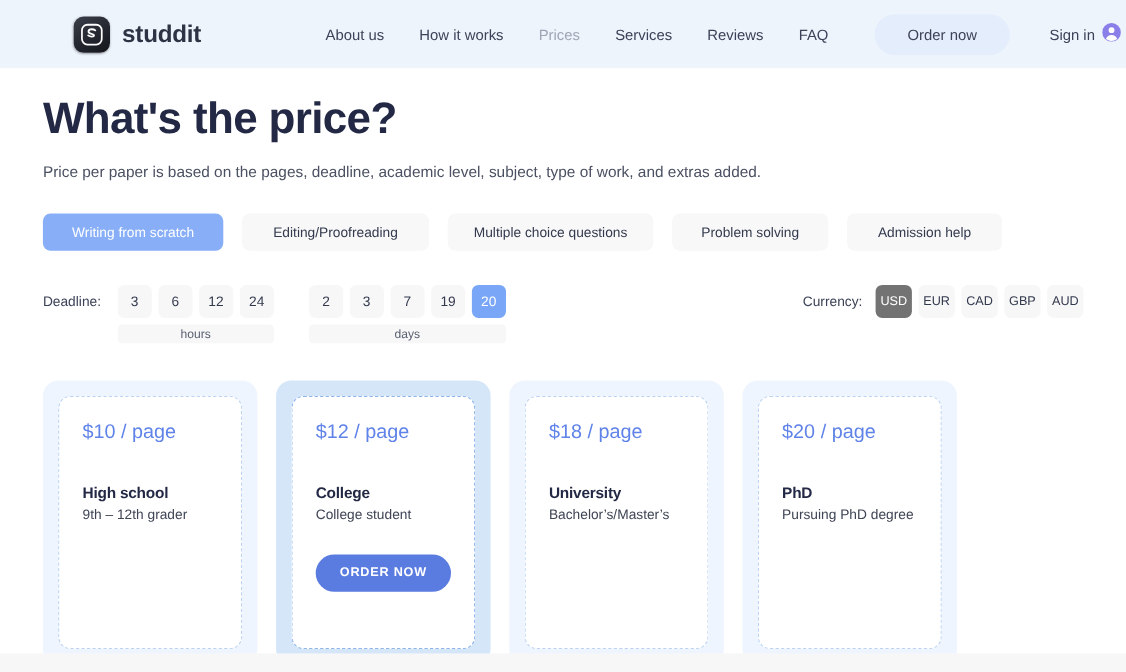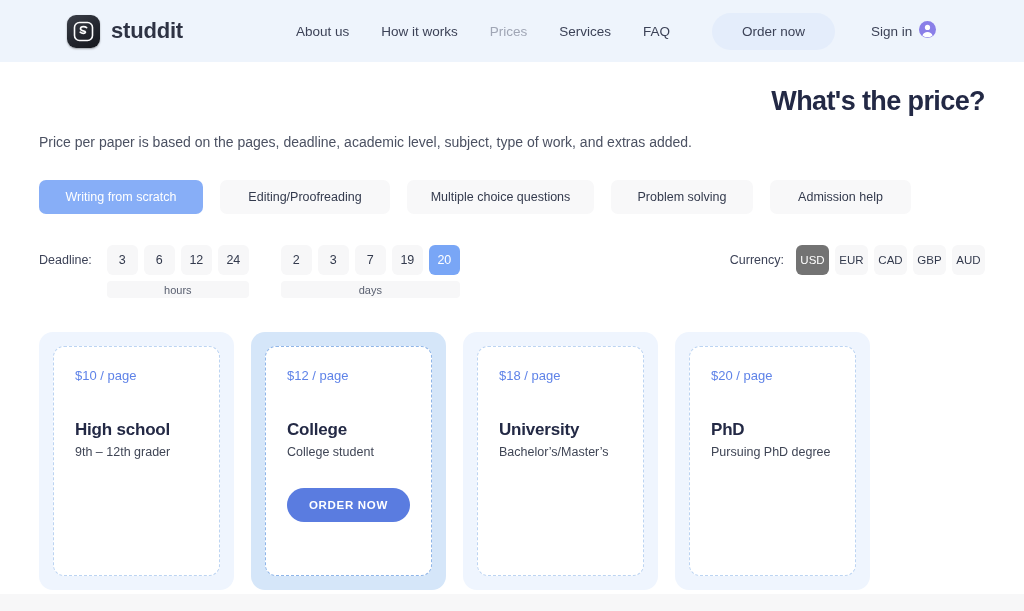--- a/index.html
+++ b/index.html
@@ -92,26 +92,25 @@
   }
   .avatar-icon { display: block; flex: none; }
 
   
   .page {
     padding: 0 39px;
     background: #fff;
   }
 
   .page-title {
-    font-size: 27px;
+    font-size: 40px;
     font-weight: 700;
     color: #232945;
     letter-spacing: -0.6px;
     margin-top: 24px;
-    text-align: right;
   }
   .page-subtitle {
     font-size: 14px;
     color: #4b5162;
     margin-top: 17px;
   }
 
   
   .worktype-tabs {
     display: flex;
@@ -240,26 +239,26 @@
     border-radius: 11px;
     padding: 21px 21px 0 21px;
     display: flex;
     flex-direction: column;
   }
   .price-card-outer.featured .price-card-inner {
     border-color: #8fb5e8;
   }
 
   .card-price {
-    font-size: 13px;
+    font-size: 18px;
     color: #5f83e8;
     font-weight: 400;
   }
   .card-level {
-    font-size: 17px;
+    font-size: 14px;
     font-weight: 700;
     color: #232945;
     margin-top: 37px;
     letter-spacing: -0.2px;
   }
   .card-desc {
     font-size: 12.5px;
     color: #3f4555;
     margin-top: 5px;
   }
@@ -301,20 +300,21 @@
       </svg>
     </span>
     <span class="brand-name">studdit</span>
   </a>
 
   <nav class="main-nav">
     <a class="nav-link">About us</a>
     <a class="nav-link">How it works</a>
     <a class="nav-link muted">Prices</a>
     <a class="nav-link">Services</a>
+    <a class="nav-link">Reviews</a>
     <a class="nav-link">FAQ</a>
   </nav>
 
   <button class="order-now-pill">Order now</button>
 
   <a class="signin">
     <span>Sign in</span>
     <span class="avatar-icon">
       <svg width="17" height="17" viewBox="0 0 17 17" aria-hidden="true">
         <circle cx="8.5" cy="8.5" r="8.5" fill="#8A7FE8"></circle>

